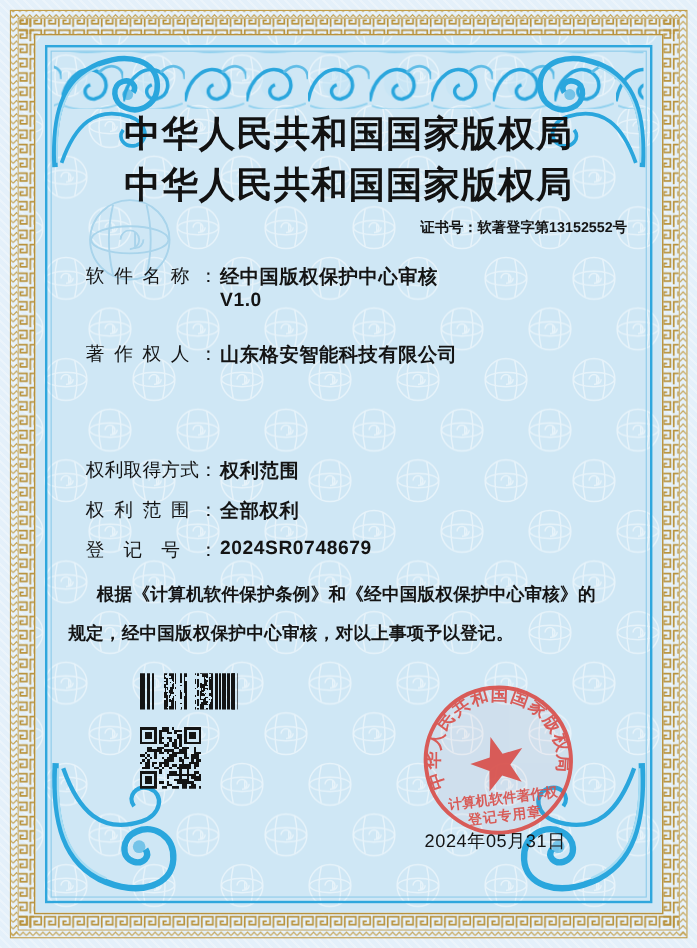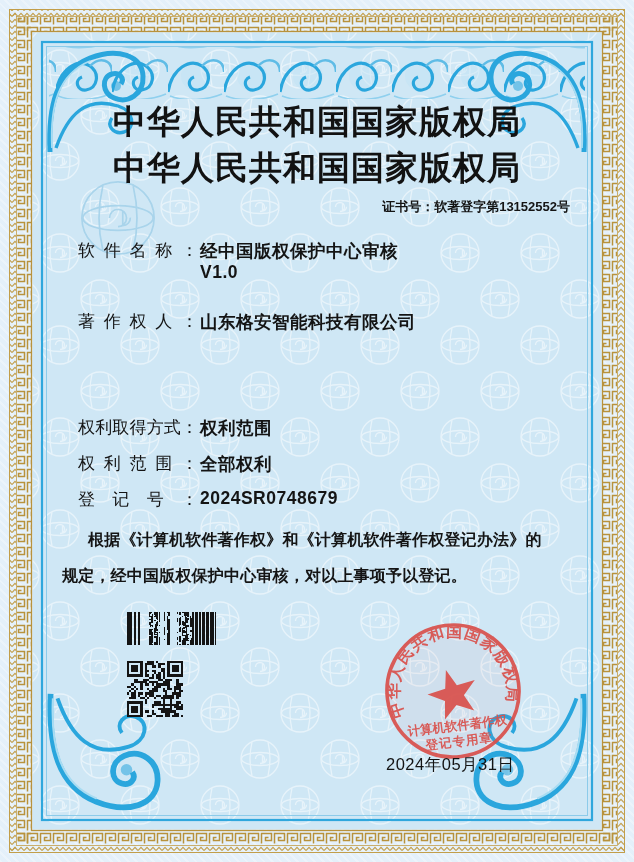--- a/index.html
+++ b/index.html
@@ -110,21 +110,21 @@
 
   <div class="abs flabel" style="top:416px">权利取得方式：</div>
   <div class="abs fvalue" style="top:416px">权利范围</div>
 
   <div class="abs flabel" style="top:452px">权利范围：</div>
   <div class="abs fvalue" style="top:452px">全部权利</div>
 
   <div class="abs flabel" style="top:488px">登记号：</div>
   <div class="abs fvalue" style="top:488px">2024SR0748679</div>
 
-  <div class="abs stmt" style="left:88px; top:530px">根据《计算机软件著作权》和《计算机软件著作权登记办法》的</div>
+  <div class="abs stmt" style="left:88px; top:530px">根据《计算机软件保护条例》和《经中国版权保护中心审核》的</div>
   <div class="abs stmt" style="left:62px; top:566px">规定，经中国版权保护中心审核，对以上事项予以登记。</div>
 
   <div class="codes" style="top:612px">
     <svg id="barcode-svg" width="89" height="33" viewBox="0 0 89 33" shape-rendering="crispEdges">
         <rect x="0" y="0" width="5" height="33" fill="#141414"></rect>
         <rect x="7" y="0" width="2" height="33" fill="#141414"></rect>
         <rect x="11" y="0" width="2" height="33" fill="#141414"></rect>
         <rect x="22" y="0" width="4" height="33" fill="#141414"></rect>
         <rect x="27" y="0" width="4" height="33" fill="#141414"></rect>
         <rect x="32" y="0" width="1" height="33" fill="#141414"></rect>

